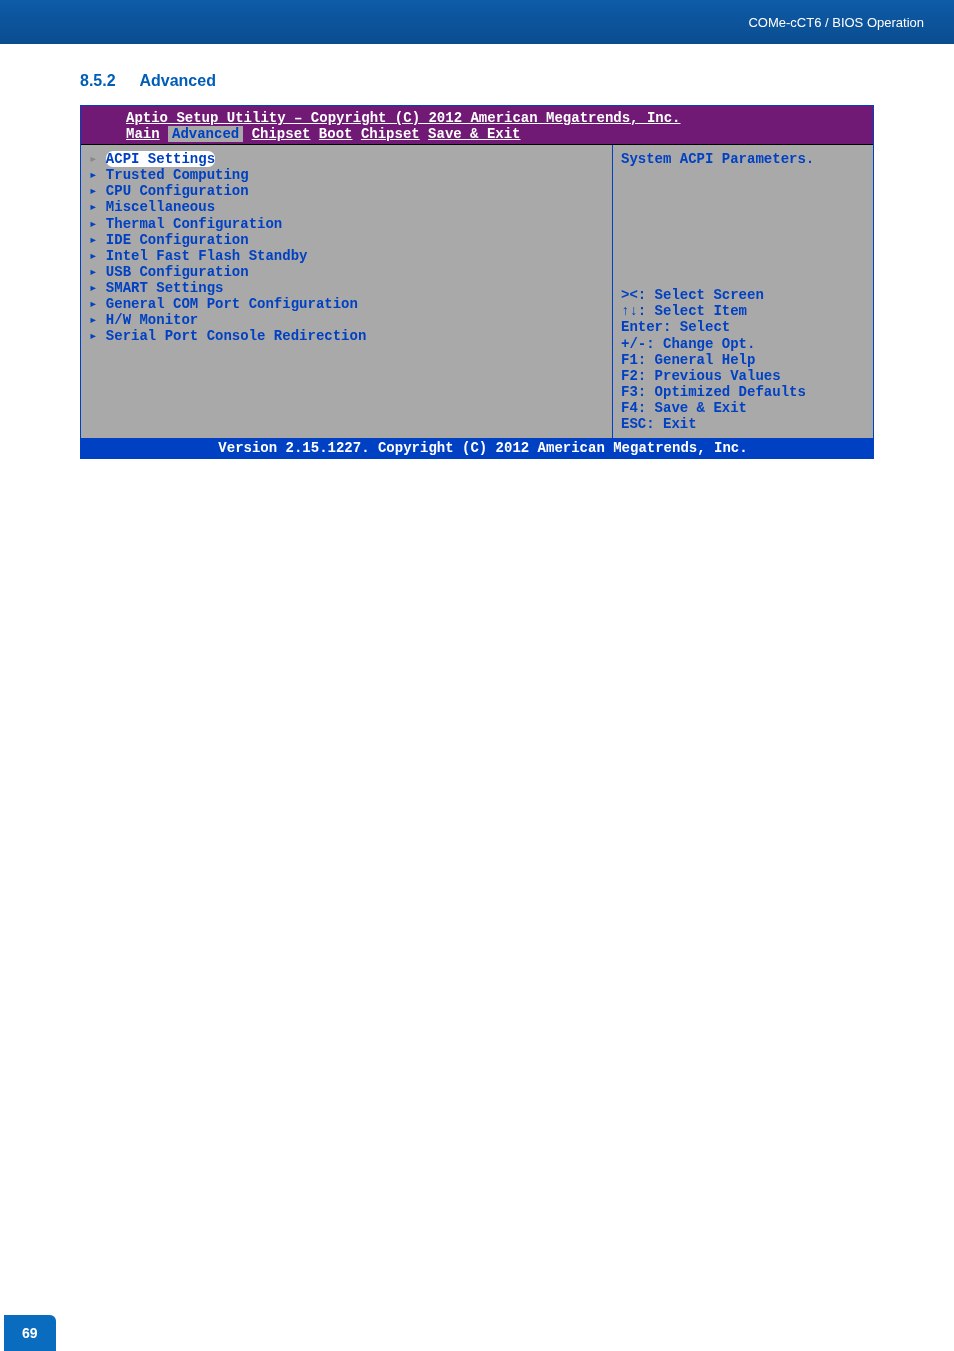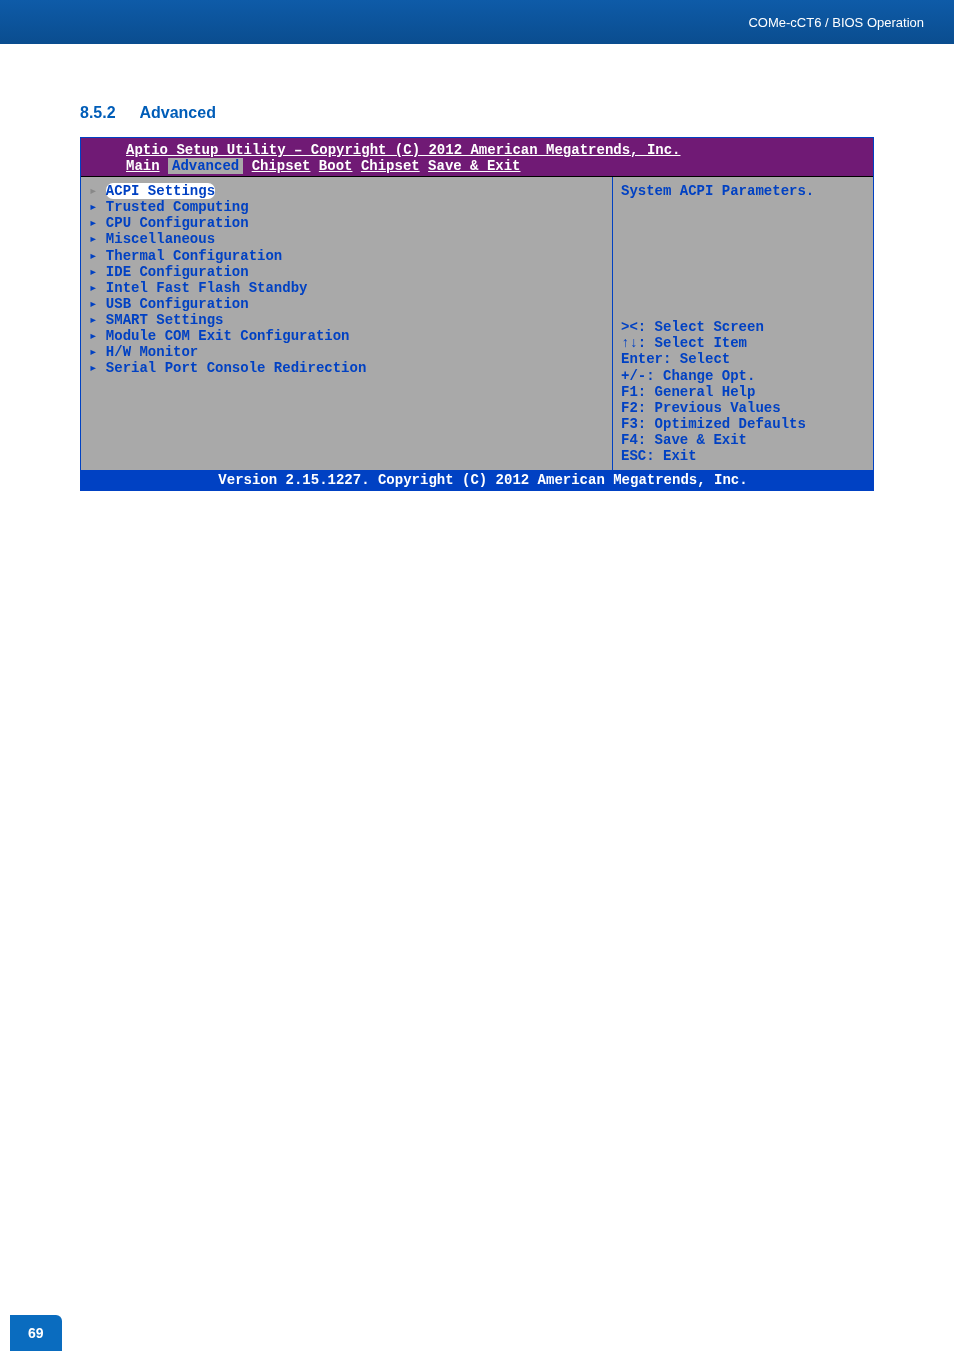--- a/index.html
+++ b/index.html
@@ -19,21 +19,21 @@
       height: 44px;
       width: 100%;
       display: flex;
       justify-content: flex-end;
       align-items: center;
       padding-right: 30px;
       color: #fff;
       font-size: 13px;
     }
     .content {
-      padding: 60px 80px 20px 80px;
+      padding: 28px 80px 20px 80px;
     }
     .section-title {
       color: #005db8;
       font-size: 16px;
       font-weight: bold;
       margin-bottom: 15px;
     }
     .section-number {
       margin-right: 20px;
     }
@@ -103,21 +103,21 @@
     .bios-footer {
       background: #0041c3;
       color: #fff;
       text-align: center;
       padding: 2px 0;
       margin-left: 12px;
     }
     .page-number-bar {
       position: absolute;
       bottom: 0;
-      left: 10px;
+      left: 4px;
       background: #0a6cbf;
       color: #fff;
       padding: 10px 18px;
       font-size: 14px;
       border-radius: 0 6px 0 0;
       font-weight: bold;
     }
   </style>
 </head>
 <body>
@@ -146,21 +146,21 @@
       <div class="menu-panel">
         <div><span class="menu-item"><span class="marker">▸ </span></span><span class="menu-item selected">ACPI Settings</span></div>
         <div class="menu-item">▸ <span>Trusted Computing</span></div>
         <div class="menu-item">▸ <span>CPU Configuration</span></div>
         <div class="menu-item">▸ <span>Miscellaneous</span></div>
         <div class="menu-item">▸ <span>Thermal Configuration</span></div>
         <div class="menu-item">▸ <span>IDE Configuration</span></div>
         <div class="menu-item">▸ <span>Intel Fast Flash Standby</span></div>
         <div class="menu-item">▸ <span>USB Configuration</span></div>
         <div class="menu-item">▸ <span>SMART Settings</span></div>
-        <div class="menu-item">▸ <span>Module COM Exit Configuration</span></div>
+        <div class="menu-item">▸ <span>General COM Port Configuration</span></div>
         <div class="menu-item">▸ <span>H/W Monitor</span></div>
         <div class="menu-item">▸ <span>Serial Port Console Redirection</span></div>
       </div>
 
       <div class="help-panel">
         <div class="help-text">System ACPI Parameters.</div>
         <div style="height:120px"></div>
         <div class="help-text">&gt;&lt;: Select Screen</div>
         <div class="help-text">↑↓: Select Item</div>
         <div class="help-text">Enter: Select</div>

